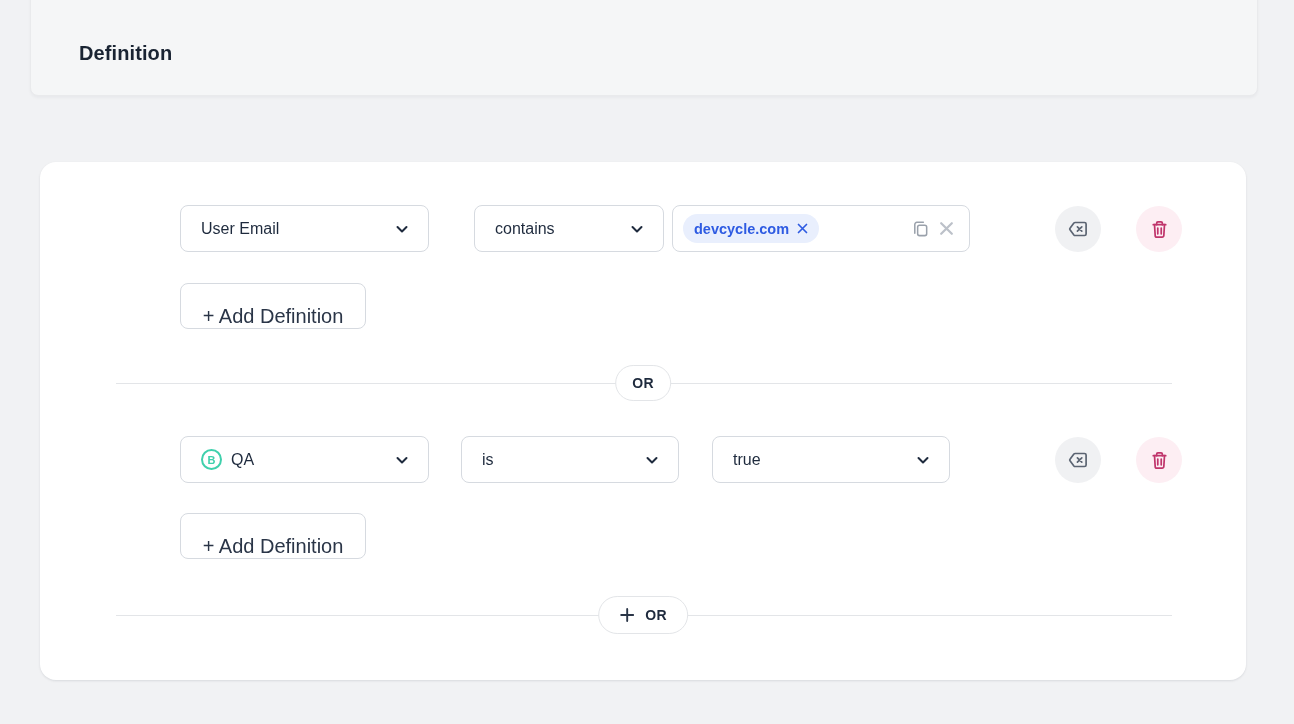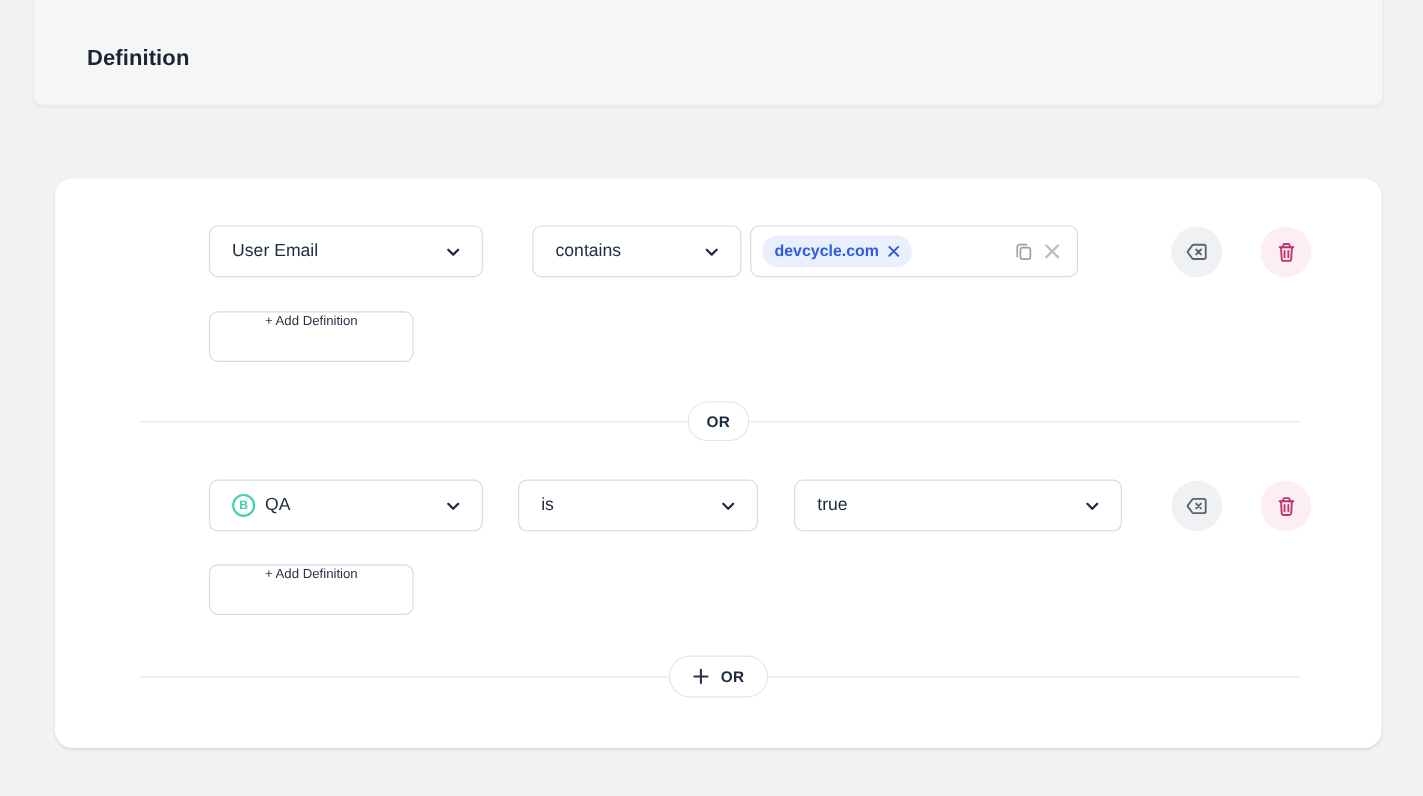--- a/index.html
+++ b/index.html
@@ -34,21 +34,20 @@
   }
 
   
   .main-card {
     position: absolute;
     left: 40px; top: 162px;
     width: 1206px; height: 518px;
     background: #ffffff;
     border-radius: 16px;
     box-shadow: 0 1px 3px rgba(16,24,40,0.07), 0 1px 2px rgba(16,24,40,0.04);
-    margin-left: 10px;
   }
 
   
   .select {
     position: absolute;
     height: 47px;
     background: #fff;
     border: 1px solid #d6dae0;
     border-radius: 8px;
     display: flex;
@@ -124,25 +123,25 @@
   .circle-btn.gray { background: #f0f1f3; }
   .circle-btn.pink { background: #fdeef3; }
 
   .add-def-btn {
     position: absolute;
     width: 186px; height: 46px;
     background: #fff;
     border: 1px solid #d6dae0;
     border-radius: 8px;
     font-family: inherit;
-    font-size: 12px;
+    font-size: 20px;
     font-weight: 500;
     color: #2a3547;
     display: flex;
-    align-items: flex-start;
+    align-items: flex-end;
     justify-content: center;
     cursor: pointer;
   }
 
   .or-divider-line {
     position: absolute;
     left: 76px;
     width: 1056px;
     border-top: 1px solid #e3e5e8;
   }
@@ -268,21 +267,21 @@
 
     <div class="select" style="left:421px; top:274px; width:218px;">
       <span>is</span>
       <span class="chevron">
         <svg width="16" height="16" viewBox="0 0 16 16" fill="none">
             <path d="M3.5 6l4.5 4.5L12.5 6" stroke="#1e2a3d" stroke-width="2" stroke-linecap="round" stroke-linejoin="round"></path>
           </svg>
       </span>
     </div>
 
-    <div class="select" style="left:672px; top:274px; width:298px;">
+    <div class="select" style="left:672px; top:274px; width:238px;">
       <span>true</span>
       <span class="chevron">
         <svg width="16" height="16" viewBox="0 0 16 16" fill="none">
             <path d="M3.5 6l4.5 4.5L12.5 6" stroke="#1e2a3d" stroke-width="2" stroke-linecap="round" stroke-linejoin="round"></path>
           </svg>
       </span>
     </div>
 
     <button class="circle-btn gray" style="left:1015px; top:275px;">
       <svg width="24" height="24" viewBox="0 0 24 24" fill="none">

